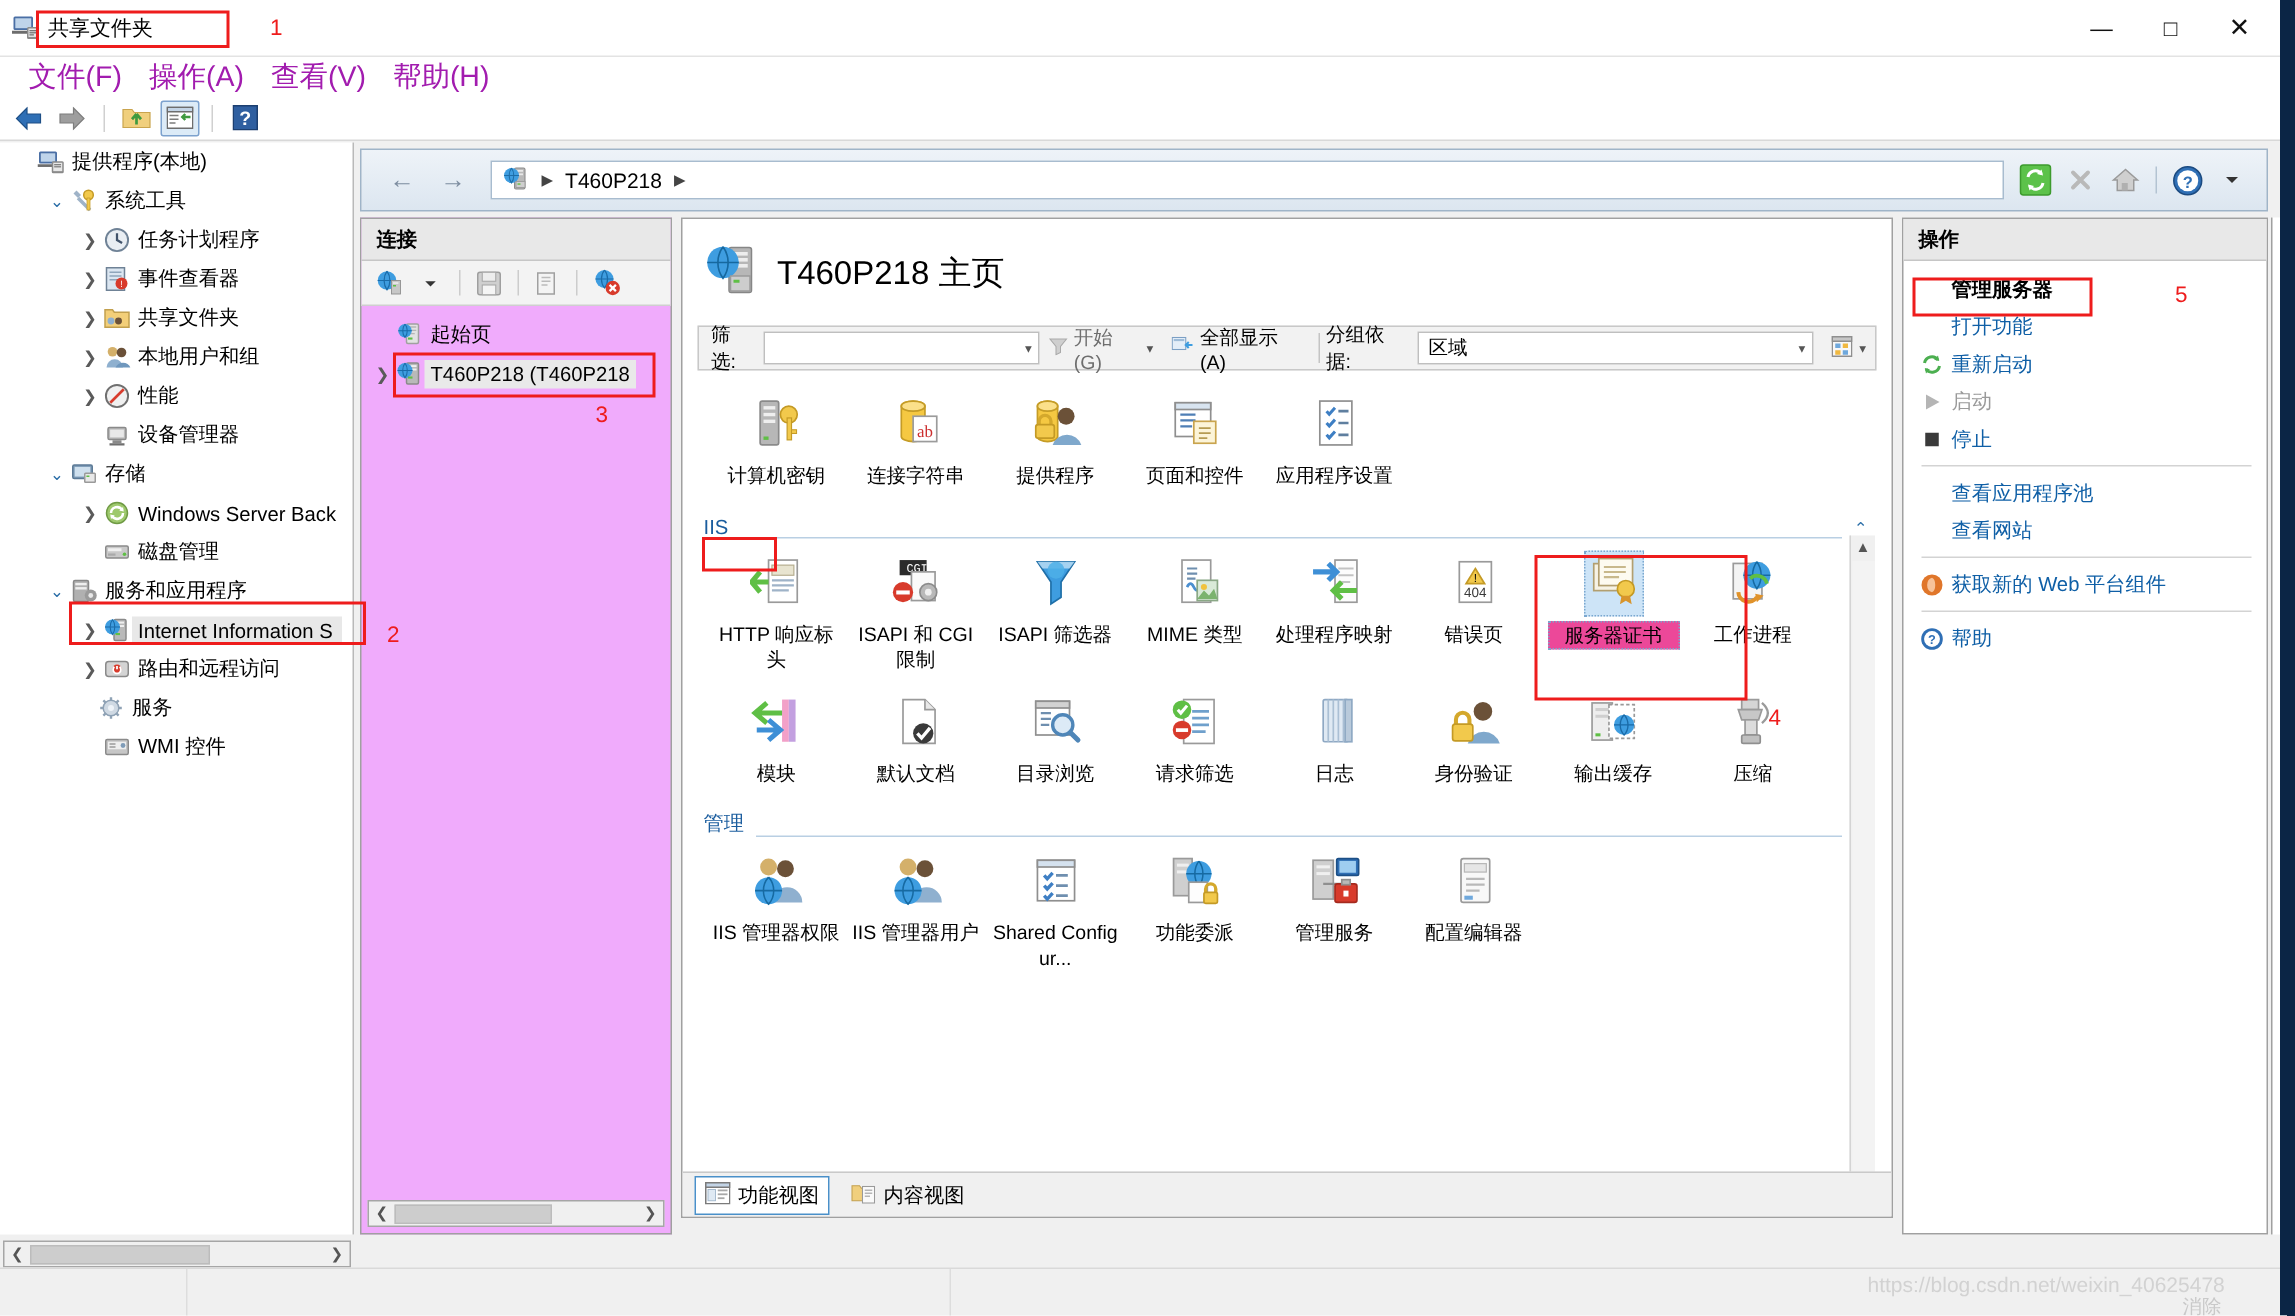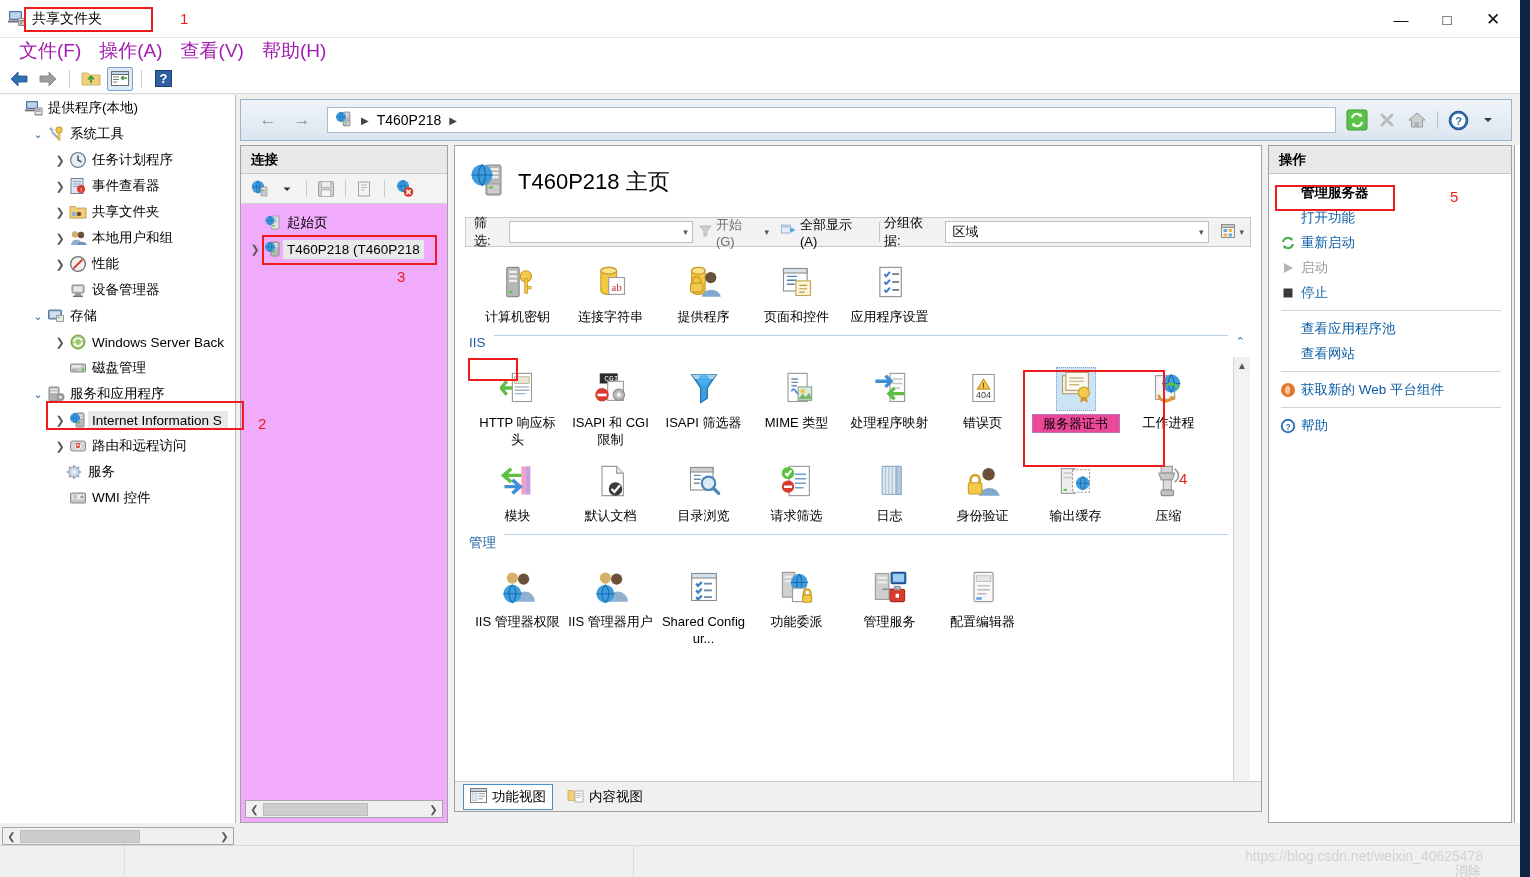--- a/index.html
+++ b/index.html
@@ -163,21 +163,21 @@
   .fl-select {
     width: 265px; height: 22px; background: #fff; border: 1px solid #bfbfbf;
     display: flex; align-items: center; padding-left: 6px; justify-content: space-between;
   }
   .fl-select .sc { padding-right: 5px; font-size: 9px; color: #555; }
 
   .feature-area {
     position: relative; margin: 0 10px; height: 552px; overflow: hidden;
   }
   .sect-head {
-    display: flex; align-items: flex-start; gap: 8px;
+    display: flex; align-items: flex-end; gap: 8px;
     height: 24px; margin-top: 6px; padding-left: 4px;
   }
   .sect-name { color: #1b5d9e; font-size: 13.5px; white-space: nowrap; }
   .sect-line { flex: 1; height: 1px; background: #b9cfe3; }
   .sect-arrow { color: #2c6fa8; font-size: 11px; padding-right: 6px; }
 
   .grid { display: flex; flex-wrap: wrap; padding-left: 6px; }
   .cell {
     width: 93px; padding: 8px 2px 4px 2px;
     display: flex; flex-direction: column; align-items: center;

